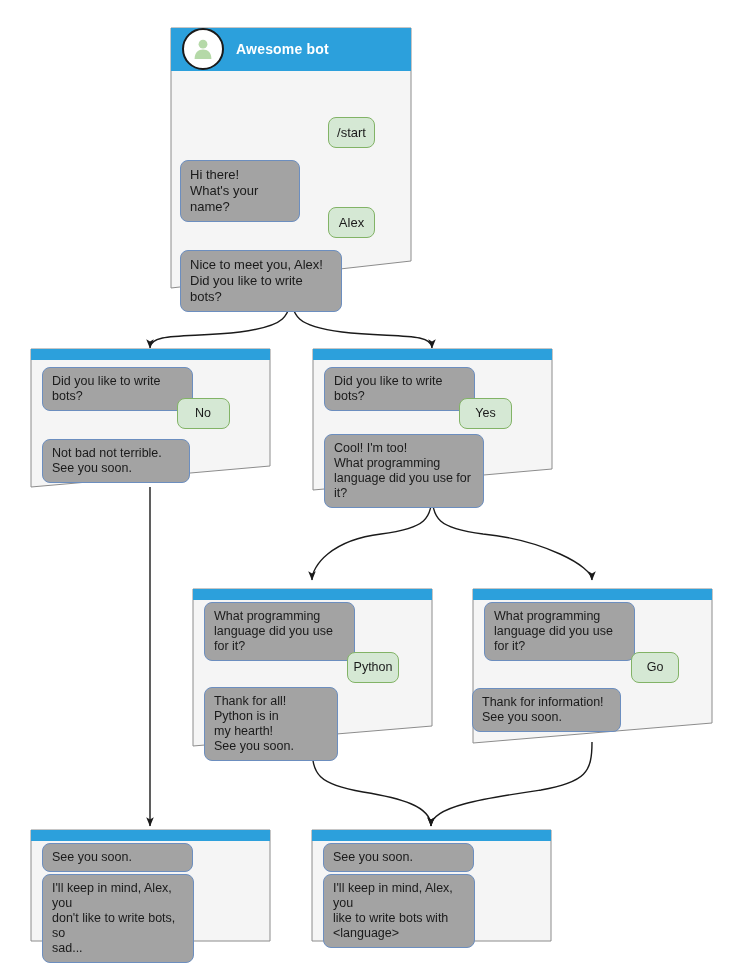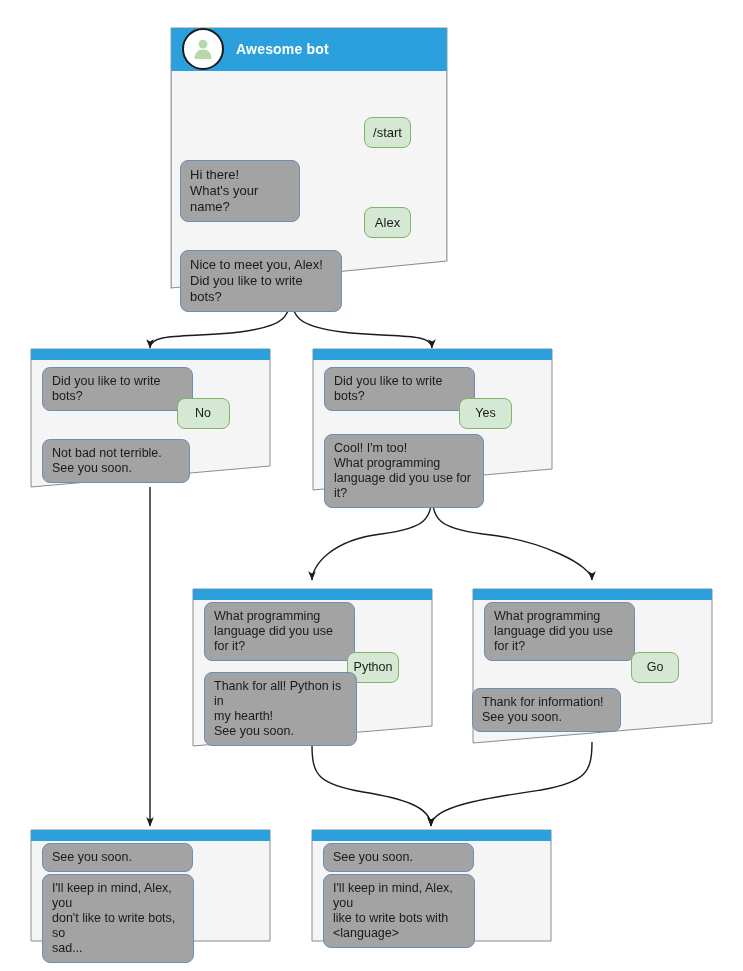--- a/index.html
+++ b/index.html
@@ -126,21 +126,21 @@
       <path d="M432,490 C432,520 426,528 381,534 C331,540 312,566 312,580" marker-end="url(#arrow)"></path>
 
       <path d="M432,490 C432,520 438,528 483,534 C543,540 592,566 592,580" marker-end="url(#arrow)"></path>
 
       <path d="M312,745 C312,775 318,784 363,792 C400,798 431,806 431,826" marker-end="url(#arrow)"></path>
 
       <path d="M592,742 C592,772 586,782 541,790 C487,798 431,806 431,826" marker-end="url(#arrow)"></path>
     </g>
   </svg>
 
-  <div class="node big" style="left:170px; top:27px; width:278px; height:262px;">
+  <div class="node big" style="left:170px; top:27px; width:242px; height:262px;">
     <svg class="node-shape" viewBox="0 0 242 262" preserveAspectRatio="none">
       <path d="M1,1 L241,1 L241,234 L1,261 Z" fill="#f5f5f5" stroke="#8c8c8c" stroke-width="1"></path>
       <path d="M1,1 L241,1 L241,44 L1,44 Z" fill="#2ca0dc" stroke="none"></path>
     </svg>
     <div class="node-body">
       <div class="node-title">
         <span class="avatar">
           <svg width="26" height="26" viewBox="0 0 26 26">
             <circle cx="13" cy="8.2" r="4.4" fill="#b5d9a8"></circle>
             <path d="M4.6,23 C4.6,16.6 8.4,13.6 13,13.6 C17.6,13.6 21.4,16.6 21.4,23 Z" fill="#b5d9a8"></path>
@@ -202,21 +202,21 @@
       <path d="M1,1 L240,1 L240,12 L1,12 Z" fill="#2ca0dc" stroke="none"></path>
     </svg>
     <div class="node-body">
       <div class="node-title bar-only">
         <span></span>
       </div>
       <div class="chat" style="top:12px;">
         <div class="bubble bot" style="left:12px; top:2px; width:151px;">What programming
 language did you use for it?</div>
         <div class="bubble user" style="right:34px; top:52px; width:52px; height:31px;">Python</div>
-        <div class="bubble bot" style="left:12px; top:72px; width:153px;">Thank for all! Python is in
+        <div class="bubble bot" style="left:12px; top:87px; width:134px;">Thank for all! Python is in
 my hearth!
 See you soon.</div>
       </div>
     </div>
   </div>
 
   <div class="node" style="left:472px; top:588px; width:241px; height:156px;">
     <svg class="node-shape" viewBox="0 0 241 156" preserveAspectRatio="none">
       <path d="M1,1 L240,1 L240,135 L1,155 Z" fill="#f5f5f5" stroke="#8c8c8c" stroke-width="1"></path>
       <path d="M1,1 L240,1 L240,12 L1,12 Z" fill="#2ca0dc" stroke="none"></path>

